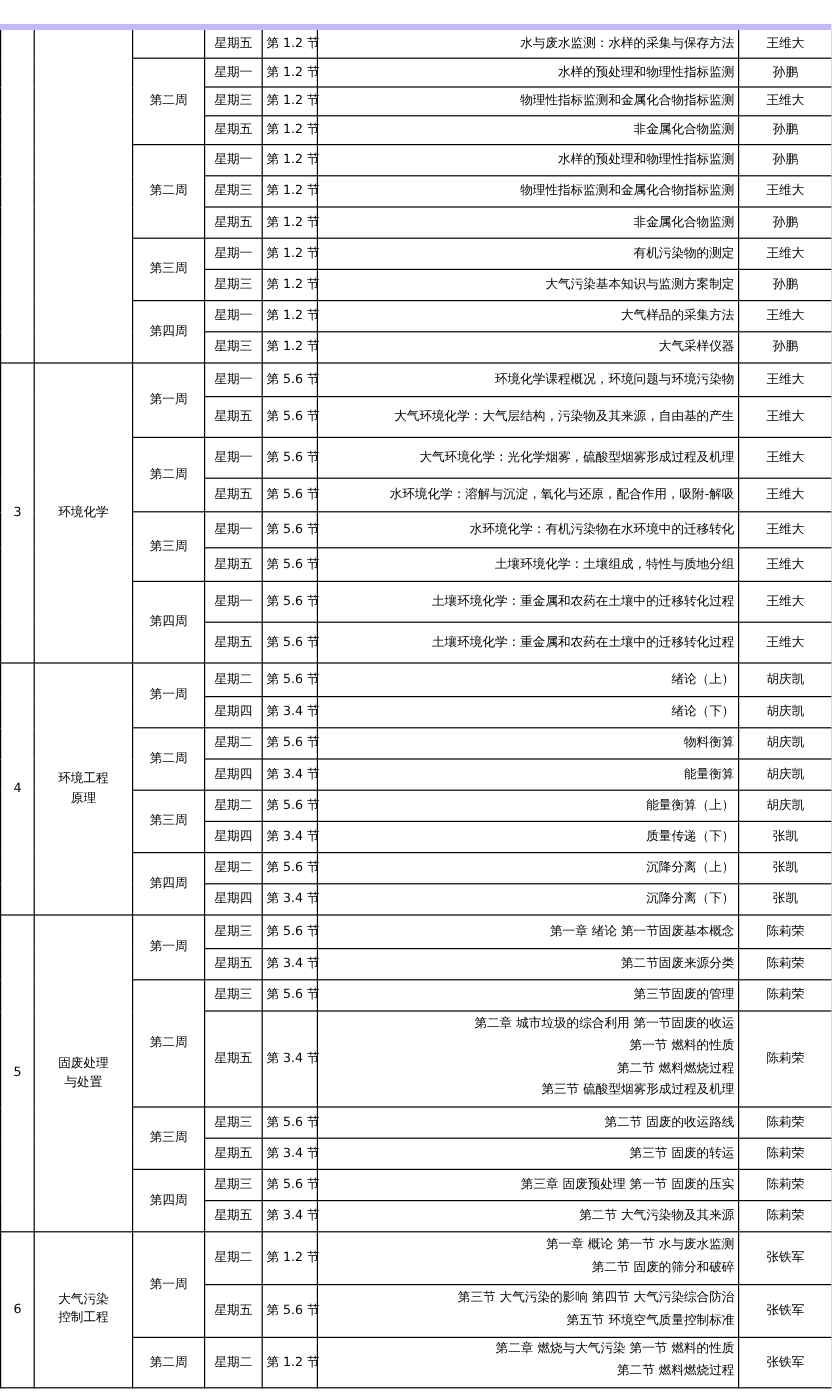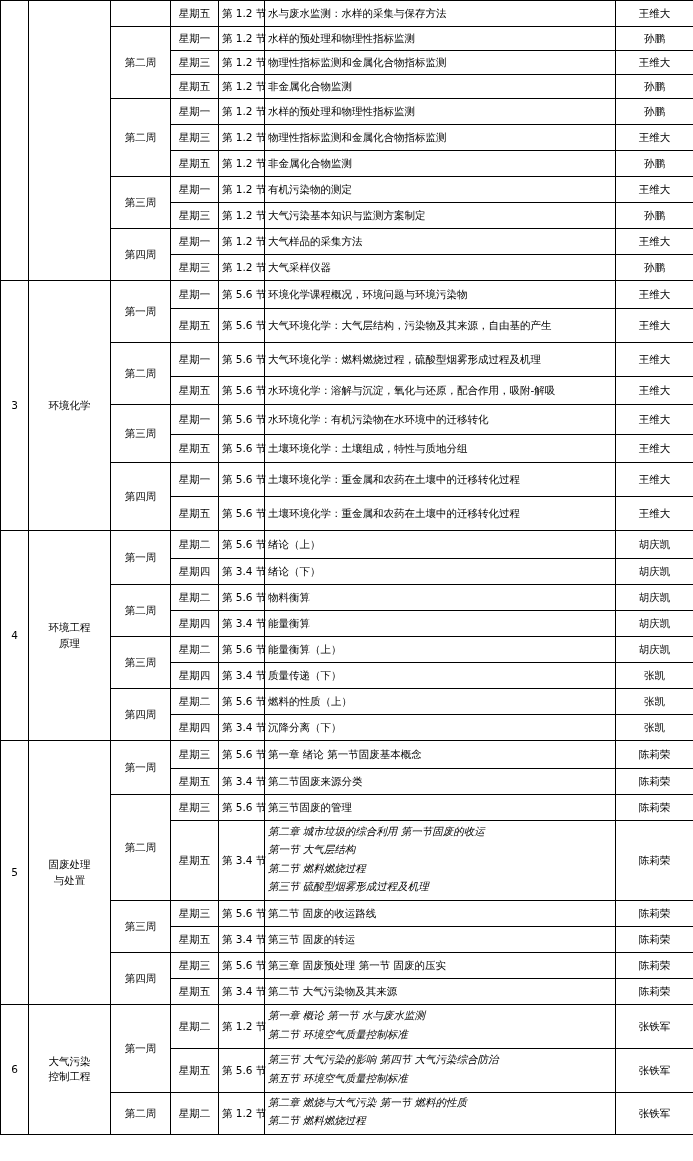--- a/index.html
+++ b/index.html
@@ -16,21 +16,22 @@
     height: 1161px;
     position: relative;
     overflow: hidden;
     background: #fff;
     box-sizing: border-box;
   }
   table.schedule {
     border-collapse: collapse;
     table-layout: fixed;
     width: 693px;
-    border-top: 1px solid #c4b5fd;
+    border-top: 5px solid #c4b5fd;
+    margin-top: 20px;
   }
   table.schedule td {
     border: 1px solid #000;
     font-size: 10.5px;
     line-height: 1.45;
     padding: 2px 3px;
     vertical-align: middle;
     box-sizing: border-box;
     word-break: break-all;
   }
@@ -43,32 +44,31 @@
   col.c-content { width: 351px; }
   col.c-teacher { width: 78px; }
 
   td.no, td.course, td.week, td.day, td.period, td.teacher {
     text-align: center;
   }
   td.course {
     line-height: 1.5;
   }
   td.content {
-    text-align: left;
+    text-align: right;
     padding-left: 6px;
   }
   td.content .line {
     display: block;
     white-space: nowrap;
   }
   td.content.multi {
     padding-top: 0;
     padding-bottom: 4px;
     line-height: 1.75;
-    font-style: italic;
   }
   .nowrap { white-space: nowrap; }
 </style>
 </head>
 <body>
 
 <div id="sheet">
   <table class="schedule">
     <colgroup>
       <col class="c-no">
@@ -192,21 +192,21 @@
           <td class="content">
             <span class="line">大气环境化学：大气层结构，污染物及其来源，自由基的产生</span>
           </td>
           <td class="teacher nowrap">王维大</td>
         </tr>
         <tr style="height: 34px;">
           <td class="week" rowspan="2">第二周</td>
           <td class="day nowrap">星期一</td>
           <td class="period nowrap">第 5.6 节</td>
           <td class="content">
-            <span class="line">大气环境化学：燃料燃烧过程，硫酸型烟雾形成过程及机理</span>
+            <span class="line">大气环境化学：光化学烟雾，硫酸型烟雾形成过程及机理</span>
           </td>
           <td class="teacher nowrap">王维大</td>
         </tr>
         <tr style="height: 28px;">
           <td class="day nowrap">星期五</td>
           <td class="period nowrap">第 5.6 节</td>
           <td class="content">
             <span class="line">水环境化学：溶解与沉淀，氧化与还原，配合作用，吸附-解吸</span>
           </td>
           <td class="teacher nowrap">王维大</td>
@@ -296,21 +296,21 @@
           <td class="content">
             <span class="line">质量传递（下）</span>
           </td>
           <td class="teacher nowrap">张凯</td>
         </tr>
         <tr style="height: 26px;">
           <td class="week" rowspan="2">第四周</td>
           <td class="day nowrap">星期二</td>
           <td class="period nowrap">第 5.6 节</td>
           <td class="content">
-            <span class="line">燃料的性质（上）</span>
+            <span class="line">沉降分离（上）</span>
           </td>
           <td class="teacher nowrap">张凯</td>
         </tr>
         <tr style="height: 26px;">
           <td class="day nowrap">星期四</td>
           <td class="period nowrap">第 3.4 节</td>
           <td class="content">
             <span class="line">沉降分离（下）</span>
           </td>
           <td class="teacher nowrap">张凯</td>
@@ -341,21 +341,21 @@
           <td class="content">
             <span class="line">第三节固废的管理</span>
           </td>
           <td class="teacher nowrap">陈莉荣</td>
         </tr>
         <tr style="height: 80px;">
           <td class="day nowrap">星期五</td>
           <td class="period nowrap">第 3.4 节</td>
           <td class="content multi">
             <span class="line">第二章 城市垃圾的综合利用 第一节固废的收运</span>
-            <span class="line">第一节 大气层结构</span>
+            <span class="line">第一节 燃料的性质</span>
             <span class="line">第二节 燃料燃烧过程</span>
             <span class="line">第三节 硫酸型烟雾形成过程及机理</span>
           </td>
           <td class="teacher nowrap">陈莉荣</td>
         </tr>
         <tr style="height: 26px;">
           <td class="week" rowspan="2">第三周</td>
           <td class="day nowrap">星期三</td>
           <td class="period nowrap">第 5.6 节</td>
           <td class="content">
@@ -389,21 +389,21 @@
           <td class="teacher nowrap">陈莉荣</td>
         </tr>
         <tr style="height: 44px;">
           <td class="no" rowspan="3">6</td>
           <td class="course" rowspan="3">大气污染<br>控制工程</td>
           <td class="week" rowspan="2">第一周</td>
           <td class="day nowrap">星期二</td>
           <td class="period nowrap">第 1.2 节</td>
           <td class="content multi">
             <span class="line">第一章 概论            第一节 水与废水监测</span>
-            <span class="line">第二节 环境空气质量控制标准</span>
+            <span class="line">第二节 固废的筛分和破碎</span>
           </td>
           <td class="teacher nowrap">张铁军</td>
         </tr>
         <tr style="height: 44px;">
           <td class="day nowrap">星期五</td>
           <td class="period nowrap">第 5.6 节</td>
           <td class="content multi">
             <span class="line">第三节 大气污染的影响          第四节 大气污染综合防治</span>
             <span class="line">第五节 环境空气质量控制标准</span>
           </td>

